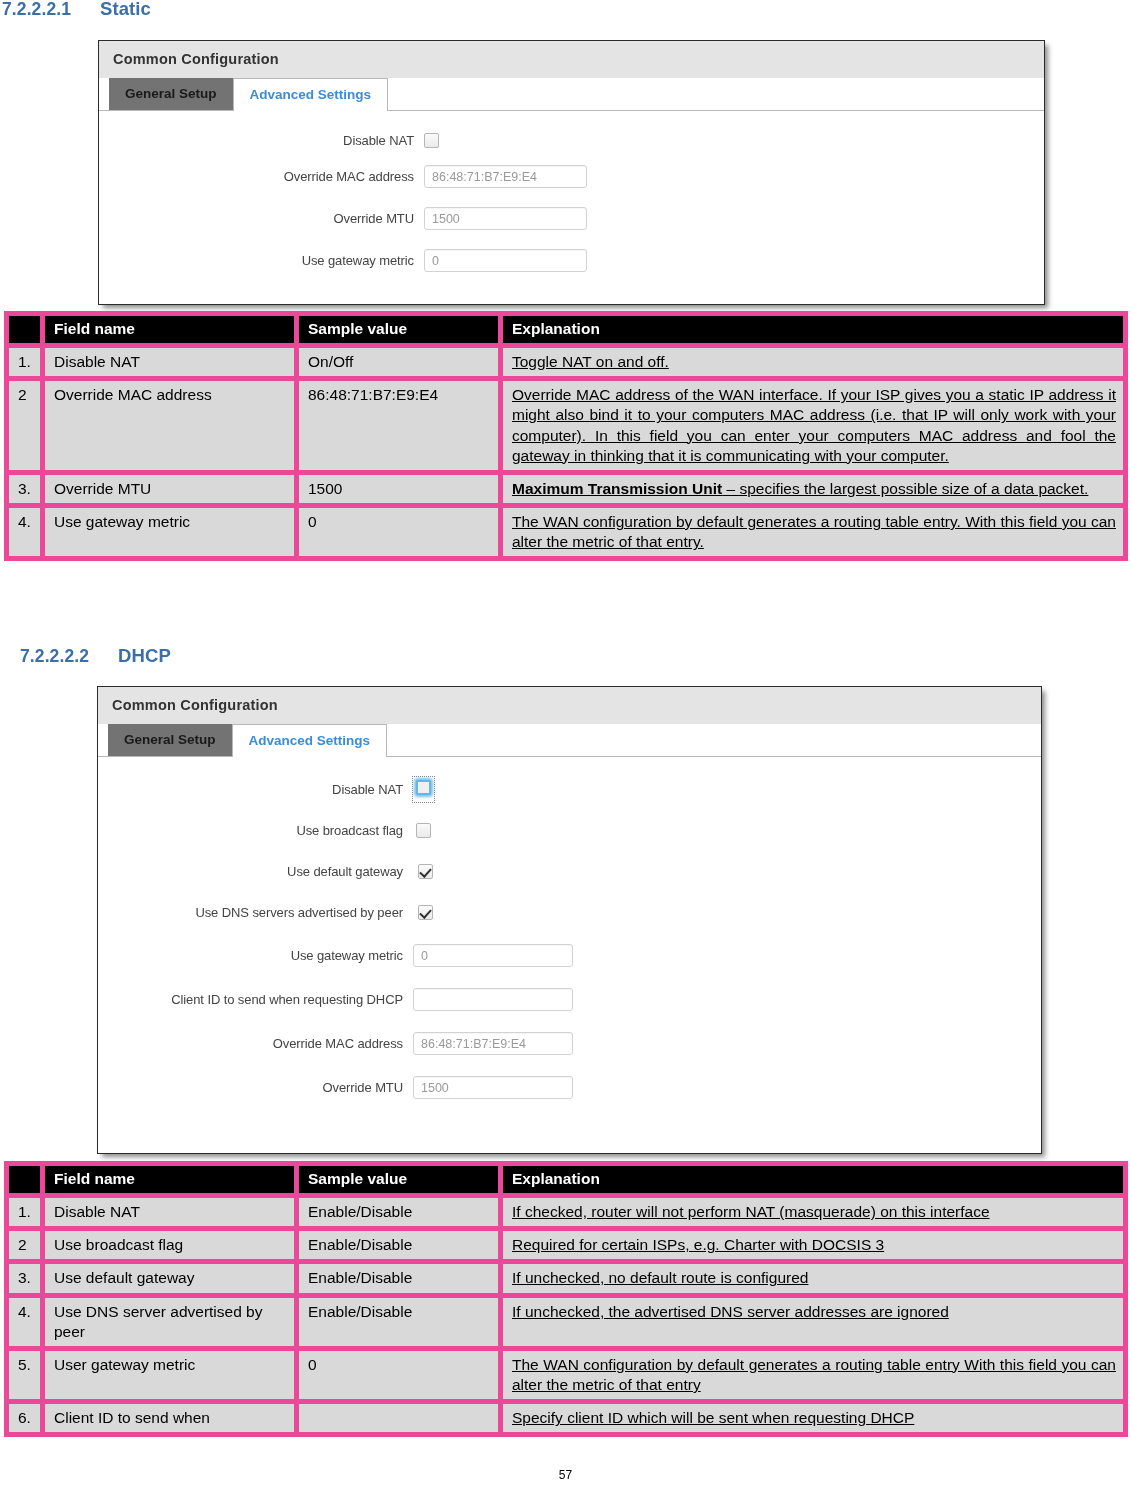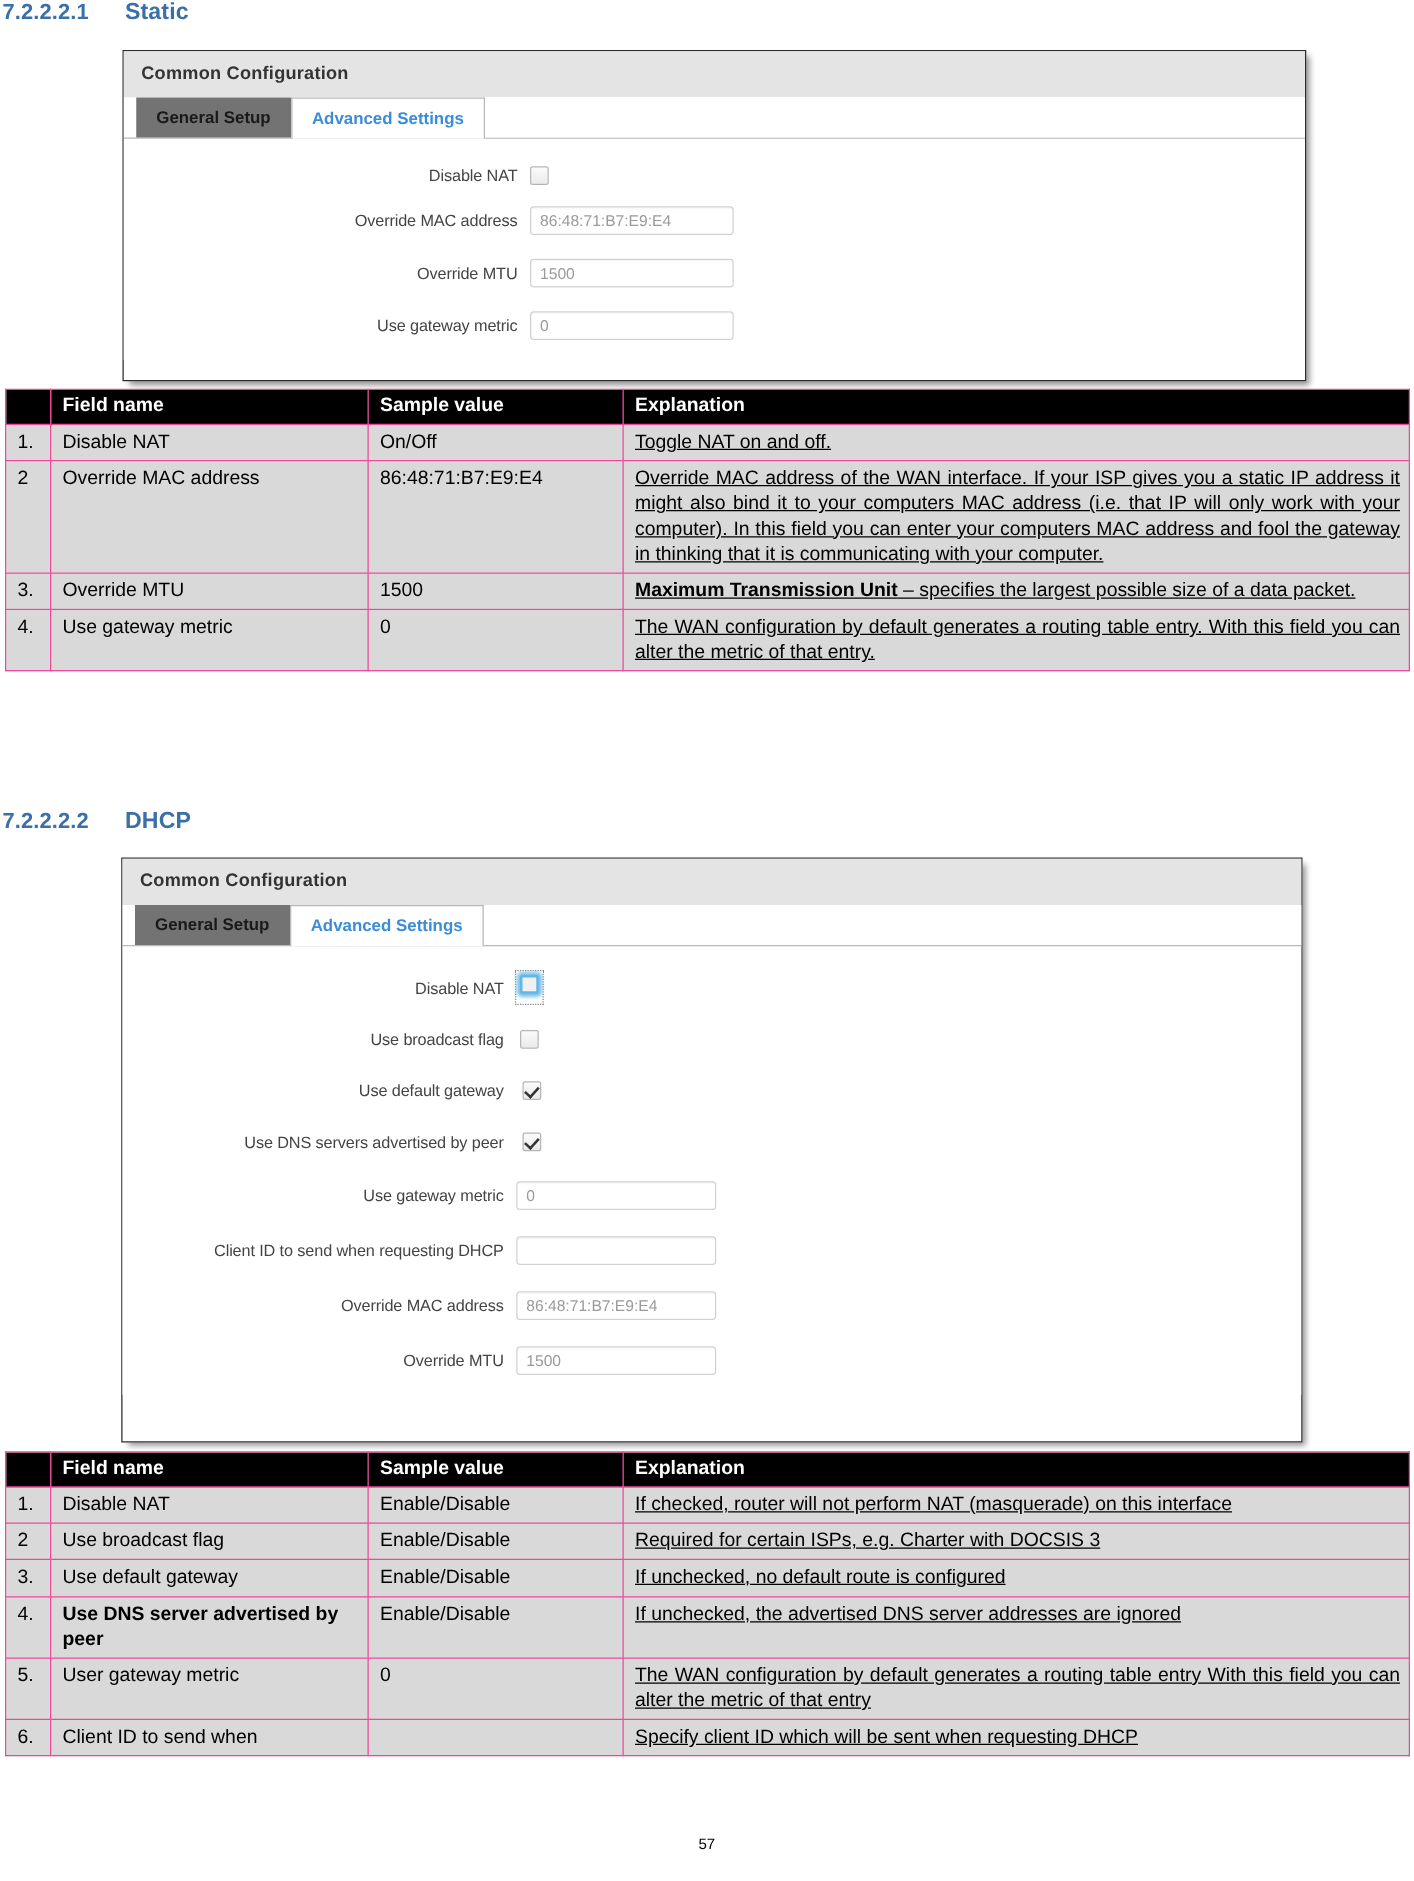--- a/index.html
+++ b/index.html
@@ -22,21 +22,21 @@
     font-weight: bold;
     font-size: 17.5px;
     letter-spacing: 0.1px;
     display: flex;
     align-items: baseline;
   }
   .section-heading .num { width: 98px; flex: 0 0 98px; }
   .section-heading .title { font-size: 18.5px; }
 
   #heading-static { position: absolute; left: 2px; top: -2px; }
-  #heading-dhcp   { position: absolute; left: 2px; top: 645px; }
+  #heading-dhcp   { position: absolute; left: 20px; top: 645px; }
 
   
   .panel {
     position: absolute;
     background: #ffffff;
     border: 1px solid #2b2b2b;
     box-shadow: 4px 4px 5px -1px rgba(0,0,0,0.45);
     box-sizing: border-box;
   }
   .panel-title {
@@ -148,21 +148,21 @@
   }
 
   
   table.doc {
     position: absolute;
     border-collapse: collapse;
     table-layout: fixed;
     font-size: 15.5px;
   }
   table.doc th, table.doc td {
-    border: 1px solid #ec4899;
+    border: 5px solid #ec4899;
     vertical-align: top;
     padding: 4px 7px 4px 9px;
     line-height: 1.30;
   }
   table.doc thead th {
     background: #000000;
     color: #ffffff;
     font-weight: bold;
     text-align: left;
     padding-top: 3px;
@@ -379,21 +379,21 @@
       <td class="c-expl">Required for certain ISPs, e.g. Charter with DOCSIS 3</td>
     </tr>
     <tr>
       <td class="c-num">3.</td>
       <td>Use default gateway</td>
       <td>Enable/Disable</td>
       <td class="c-expl">If unchecked, no default route is configured</td>
     </tr>
     <tr>
       <td class="c-num">4.</td>
-      <td style="padding-right:20px;font-weight:bold;">Use DNS server advertised by peer</td>
+      <td style="padding-right:20px;">Use DNS server advertised by peer</td>
       <td>Enable/Disable</td>
       <td class="c-expl">If unchecked, the advertised DNS server addresses are ignored</td>
     </tr>
     <tr>
       <td class="c-num">5.</td>
       <td>User gateway metric</td>
       <td>0</td>
       <td class="c-expl">The WAN configuration by default generates a routing table entry With this field you can alter the metric of that entry</td>
     </tr>
     <tr>

